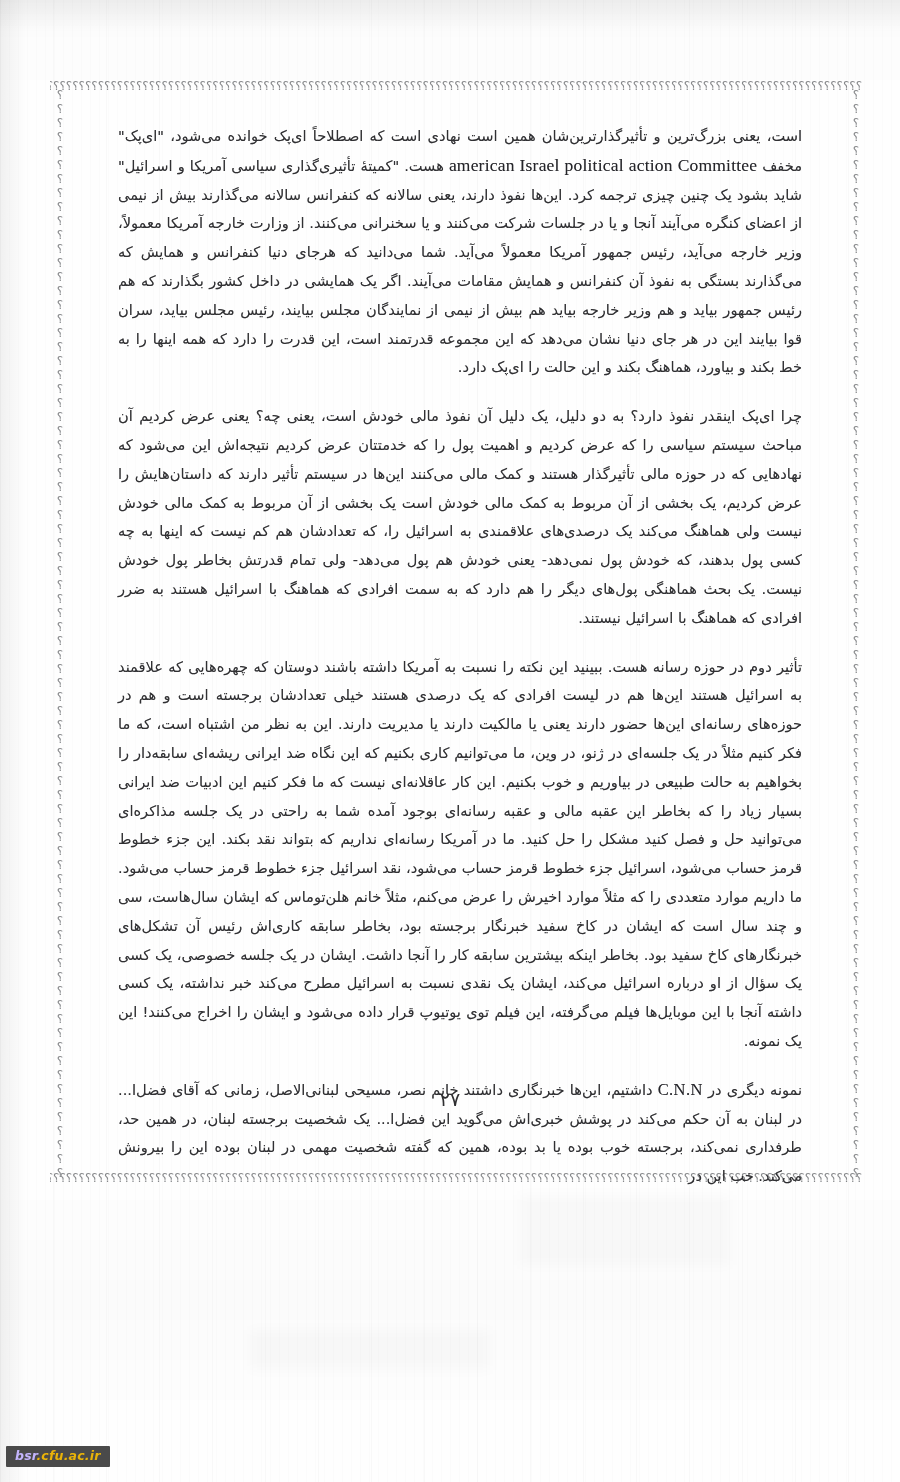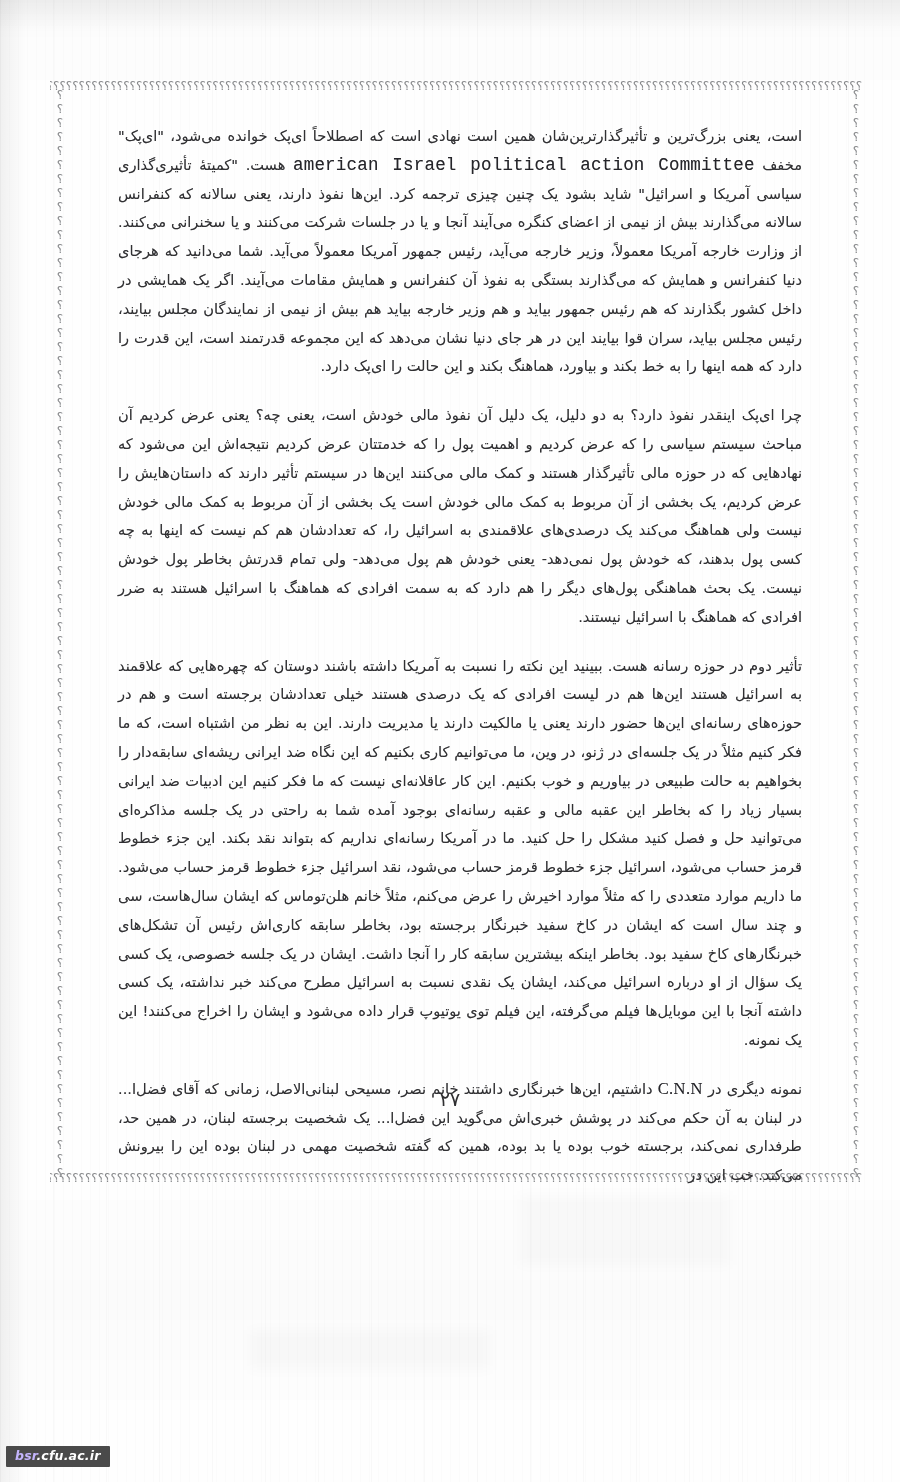--- a/index.html
+++ b/index.html
@@ -112,21 +112,21 @@
     margin: 0 0 20px 0;
     text-align: justify;
     text-justify: inter-word;
     color: #303033;
     
     text-shadow: 0 0 0.45px rgba(0,0,0,0.30);
   }
   .para:last-child { margin-bottom: 0; }
 
   .latin {
-    font-family: Liberation Mono, monospace;
+    font-family: Liberation Serif, serif;
     direction: ltr;
     unicode-bidi: embed;
     font-size: 17.5px;
     letter-spacing: .2px;
     color: #25252a;
   }
   .latin-sm {
     font-family: "Liberation Serif", "DejaVu Serif", serif;
     direction: ltr;
     unicode-bidi: embed;
@@ -159,21 +159,21 @@
     font-family: "DejaVu Sans", "Liberation Sans", sans-serif;
     font-size: 12.5px;
     font-weight: bold;
     font-style: italic;
     line-height: 14px;
     letter-spacing: .2px;
     direction: ltr;
     white-space: nowrap;
   }
   .wm-a { color: #c4b5fd; }
-  .wm-b { color: #ffffff; margin-top: 16px; }
+  .wm-b { color: #eab308; margin-top: 16px; }
 
   
   .smudge {
     position: absolute;
     pointer-events: none;
     background: rgba(0,0,0,0.018);
     filter: blur(6px);
   }
 </style>
 </head>

